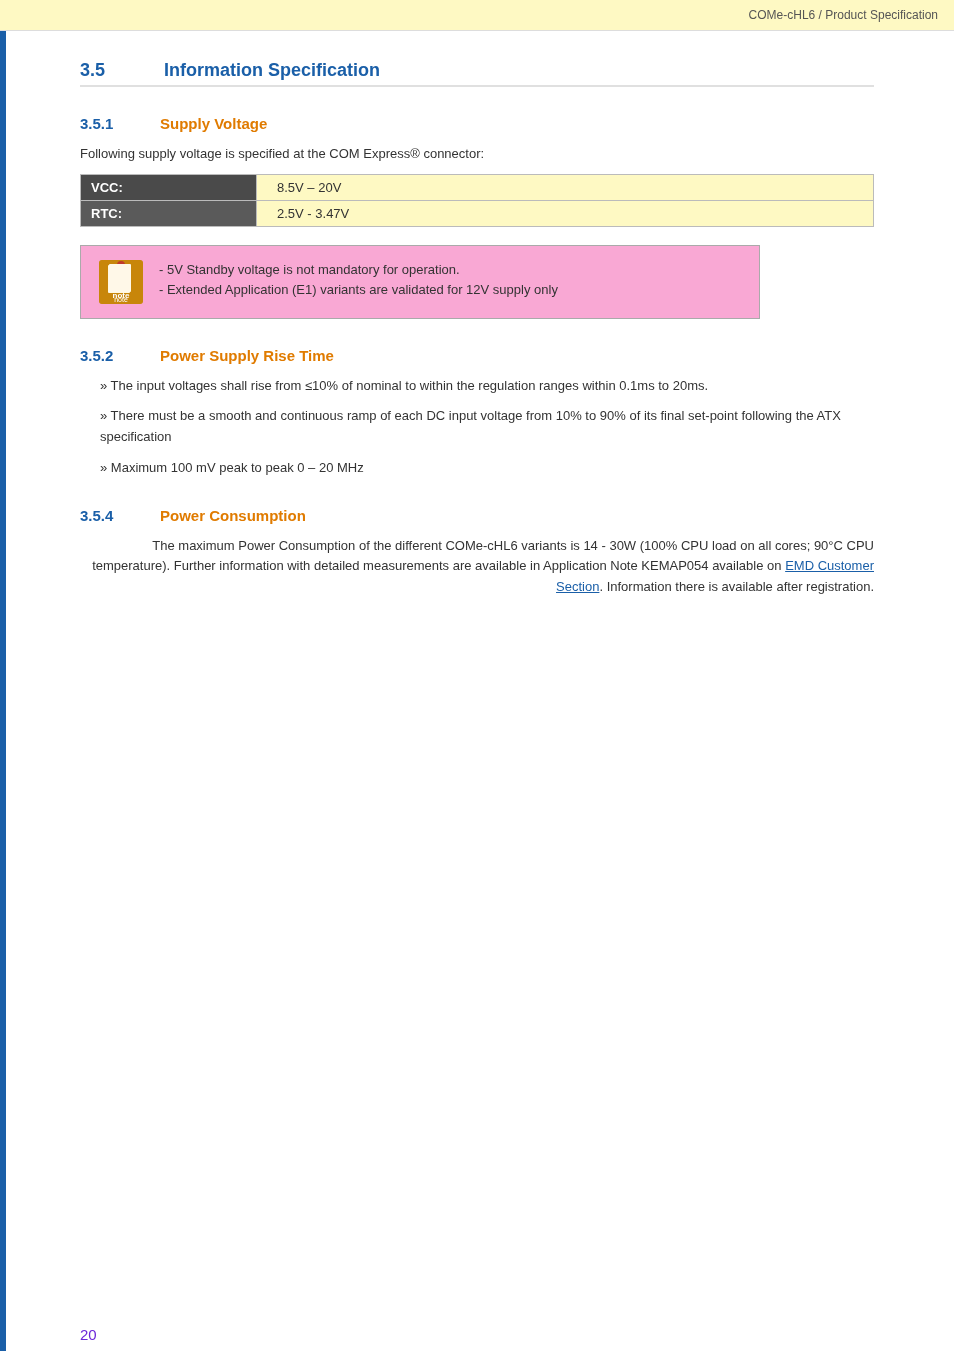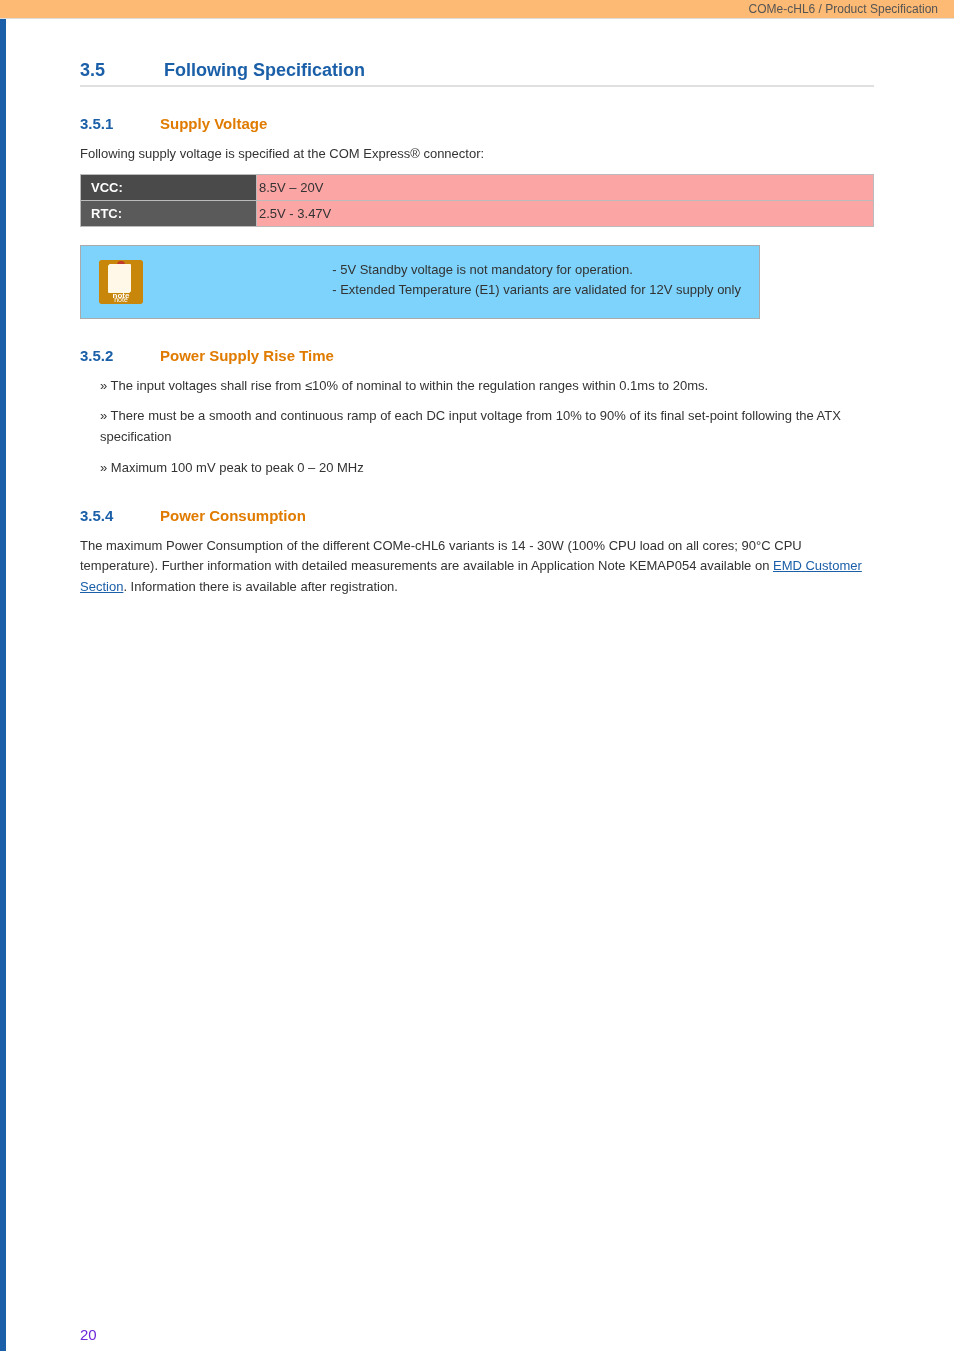--- a/index.html
+++ b/index.html
@@ -12,25 +12,25 @@
       min-height: 1351px;
       position: relative;
     }
 
     .header-bar {
       position: absolute;
       top: 0;
       right: 0;
       width: 100%;
       text-align: right;
-      padding: 2px 16px;
+      padding: 8px 16px;
       font-size: 12px;
       color: #555;
       border-bottom: 1px solid #ddd;
-      background: #fdba74;
+      background: #fef9c3;
     }
 
     .page-content {
       padding: 60px 80px 60px 80px;
     }
 
     
     .section-main-title {
       display: flex;
       align-items: flex-end;
@@ -88,39 +88,38 @@
     }
     .voltage-table tr td:first-child {
       background: #4a4a4a;
       color: #fff;
       font-weight: bold;
       padding: 5px 10px;
       width: 176px;
       border: 1px solid #bbb;
     }
     .voltage-table tr td:last-child {
-      background: #fca5a5;
-      color: #333;
-      padding: 5px 2px;
+      background: #fef9c3;
+      color: #333;
+      padding: 5px 20px;
       border: 1px solid #bbb;
     }
     .voltage-table tr:nth-child(odd) td:first-child { background: #4a4a4a; }
     .voltage-table tr:nth-child(even) td:first-child { background: #5a5a5a; }
 
     
     .note-box {
       border: 1px solid #aaa;
-      background: #7dd3fc;
+      background: #f9a8d4;
       padding: 14px 18px;
       margin: 18px 0 24px 0;
       display: flex;
       align-items: flex-start;
       gap: 16px;
       max-width: 680px;
-      justify-content: space-between;
     }
     .note-icon {
       width: 44px;
       height: 44px;
       flex-shrink: 0;
       position: relative;
     }
     .note-icon-inner {
       width: 44px;
       height: 44px;
@@ -173,20 +172,21 @@
     .link-text {
       color: #1a5fa8;
       text-decoration: underline;
       cursor: pointer;
     }
 
     .body-para {
       font-size: 13px;
       color: #333;
       line-height: 1.6;
+      text-align: right;
     }
 
     .page-footer {
       position: absolute;
       bottom: 8px;
       left: 80px;
       font-size: 15px;
       color: #6d28d9;
     }
 
@@ -205,21 +205,21 @@
 <div class="left-border-bar"></div>
 
 <div class="header-bar">
   <span>COMe-cHL6 / Product Specification</span>
 </div>
 
 <div class="page-content">
 
   <div class="section-main-title">
     <span class="section-number">3.5</span>
-    <span class="section-title-text">Following Specification</span>
+    <span class="section-title-text">Information Specification</span>
   </div>
 
   <div class="subsection-heading">
     <span class="subsection-number">3.5.1</span>
     <span class="subsection-title-text">Supply Voltage</span>
   </div>
 
   <p class="intro-para">Following supply voltage is specified at the COM Express® connector:</p>
 
   <table class="voltage-table">
@@ -251,21 +251,21 @@
 
           <circle cx="22" cy="5" r="4" fill="#c0392b"></circle>
           <rect x="21" y="5" width="2" height="8" fill="#999"></rect>
 
           <text x="22" y="42" text-anchor="middle" font-size="7" fill="#fff" font-family="Arial">note</text>
         </svg>
       </div>
     </div>
     <div class="note-text">
       <p>- 5V Standby voltage is not mandatory for operation.</p>
-      <p>- Extended Temperature (E1) variants are validated for 12V supply only</p>
+      <p>- Extended Application (E1) variants are validated for 12V supply only</p>
     </div>
   </div>
 
   <div class="subsection-heading">
     <span class="subsection-number">3.5.2</span>
     <span class="subsection-title-text">Power Supply Rise Time</span>
   </div>
 
   <p class="bullet-para">» The input voltages shall rise from ≤10% of nominal to within the regulation ranges within 0.1ms to 20ms.</p>
   <p class="bullet-para">» There must be a smooth and continuous ramp of each DC input voltage from 10% to 90% of its final set-point following the ATX specification</p>

